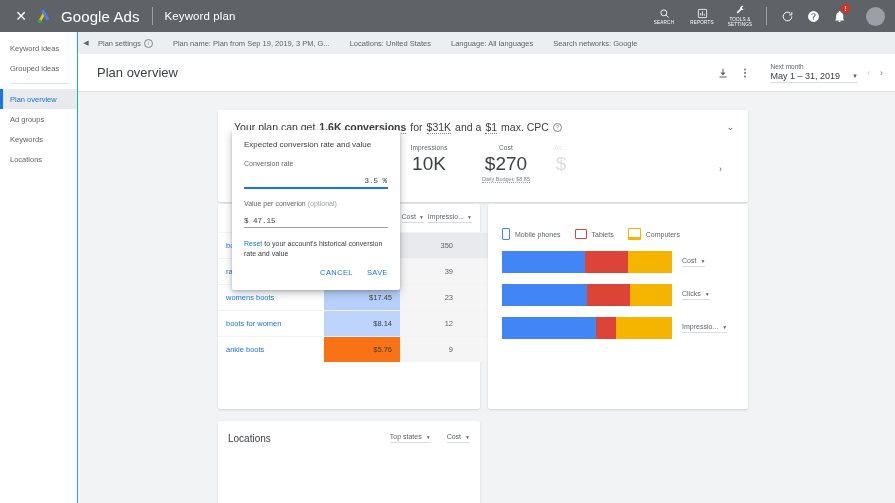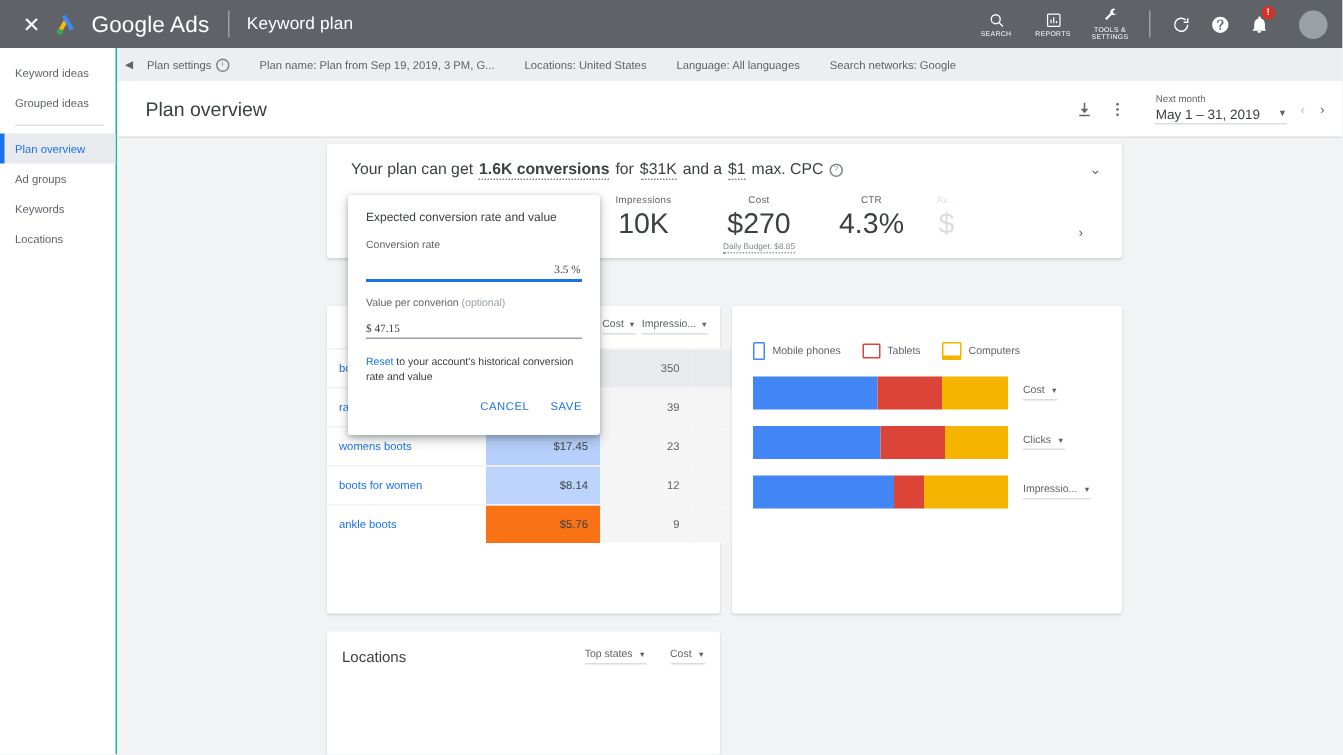--- a/index.html
+++ b/index.html
@@ -75,21 +75,21 @@
   .dr-nav{display:flex;align-items:center;gap:10px;margin-left:9px;color:#5f6368;font-size:9px;}
   .dr-nav span{cursor:pointer;}
   .dr-nav .dis{color:#bdc1c6;}
 
   
   .content{position:absolute;left:78px;top:92px;width:817px;height:411px;background:#f1f3f4;overflow:hidden;}
 
   .card{background:#fff;border-radius:2px;box-shadow:0 1px 2px rgba(60,64,67,.18);position:absolute;}
 
   
-  .summary{left:140px;top:4px;width:530px;height:76px;}
+  .summary{left:140px;top:18px;width:530px;height:92px;}
   .sum-head{display:flex;align-items:center;height:34px;padding:0 14px 0 16px;}
   .sum-text{font-size:10.5px;color:#3c4043;white-space:nowrap;display:flex;align-items:center;gap:4px;}
   .u-bold{font-weight:bold;border-bottom:1px dotted #80868b;}
   .u-dot{border-bottom:1px dotted #80868b;}
   .sum-chev{margin-left:auto;color:#5f6368;font-size:9px;cursor:pointer;}
   .metrics{display:flex;align-items:flex-start;height:56px;padding-left:16px;position:relative;}
   .metric{display:flex;flex-direction:column;align-items:center;width:62px;flex:none;}
   .m-lab{font-size:6.5px;color:#5f6368;letter-spacing:.2px;}
   .m-val{font-size:19px;color:#3c4043;line-height:26px;font-weight:300;}
   .m-sub{font-size:5.5px;color:#80868b;border-bottom:1px dotted #9aa0a6;margin-top:-1px;}
@@ -135,21 +135,21 @@
     position:absolute;left:232px;top:130px;width:168px;height:160px;background:#fff;
     box-shadow:0 3px 8px rgba(60,64,67,.3),0 1px 3px rgba(60,64,67,.25);
     border-radius:2px;padding:10px 12px 0 12px;box-sizing:border-box;z-index:40;
   }
   .dlg-title{font-size:8px;color:#3c4043;margin-bottom:11px;}
   .fl{font-size:7px;color:#5f6368;}
   .fl .opt{color:#9aa0a6;}
   .field{margin-top:2px;margin-bottom:11px;}
   .inp{border:none;border-bottom:2px solid #1a73e8;width:100%;font-size:7.5px;
     color:#3c4043;text-align:right;padding:2px 1px 2px 0;outline:none;box-sizing:border-box;
-    font-family:Liberation Serif, serif;background:transparent;}
+    font-family:Liberation Mono, monospace;background:transparent;}
   .inp.plain{border-bottom:1px solid #9aa0a6;text-align:left;}
   .reset{font-size:7px;color:#3c4043;line-height:10px;margin-top:2px;}
   .reset a{color:#1a73e8;cursor:pointer;}
   .dlg-actions{display:flex;justify-content:flex-end;gap:14px;margin-top:9px;}
   .dlg-btn{font-size:7.5px;color:#1a73e8;letter-spacing:.4px;cursor:pointer;}
   svg{display:block;}
 </style>
 </head>
 <body>
 
@@ -317,24 +317,20 @@
           <span class="m-val">430</span>
         </div>
         <div class="metric" style="width:74px">
           <span class="m-lab">Impressions</span>
           <span class="m-val">10K</span>
         </div>
         <div class="metric" style="width:80px">
           <span class="m-lab">Cost</span>
           <span class="m-val">$270</span>
           <span class="m-sub">Daily Budget: $8.85</span>
-        </div>
-        <div class="metric" style="width:70px">
-          <span class="m-lab">CTR</span>
-          <span class="m-val">4.3%</span>
         </div>
         <div class="metric fade" style="width:30px">
           <span class="m-lab">Av...</span>
           <span class="m-val">$</span>
         </div>
         <div class="m-arrow">›</div>
       </div>
     </div>
 
     <div class="card kwcard">

